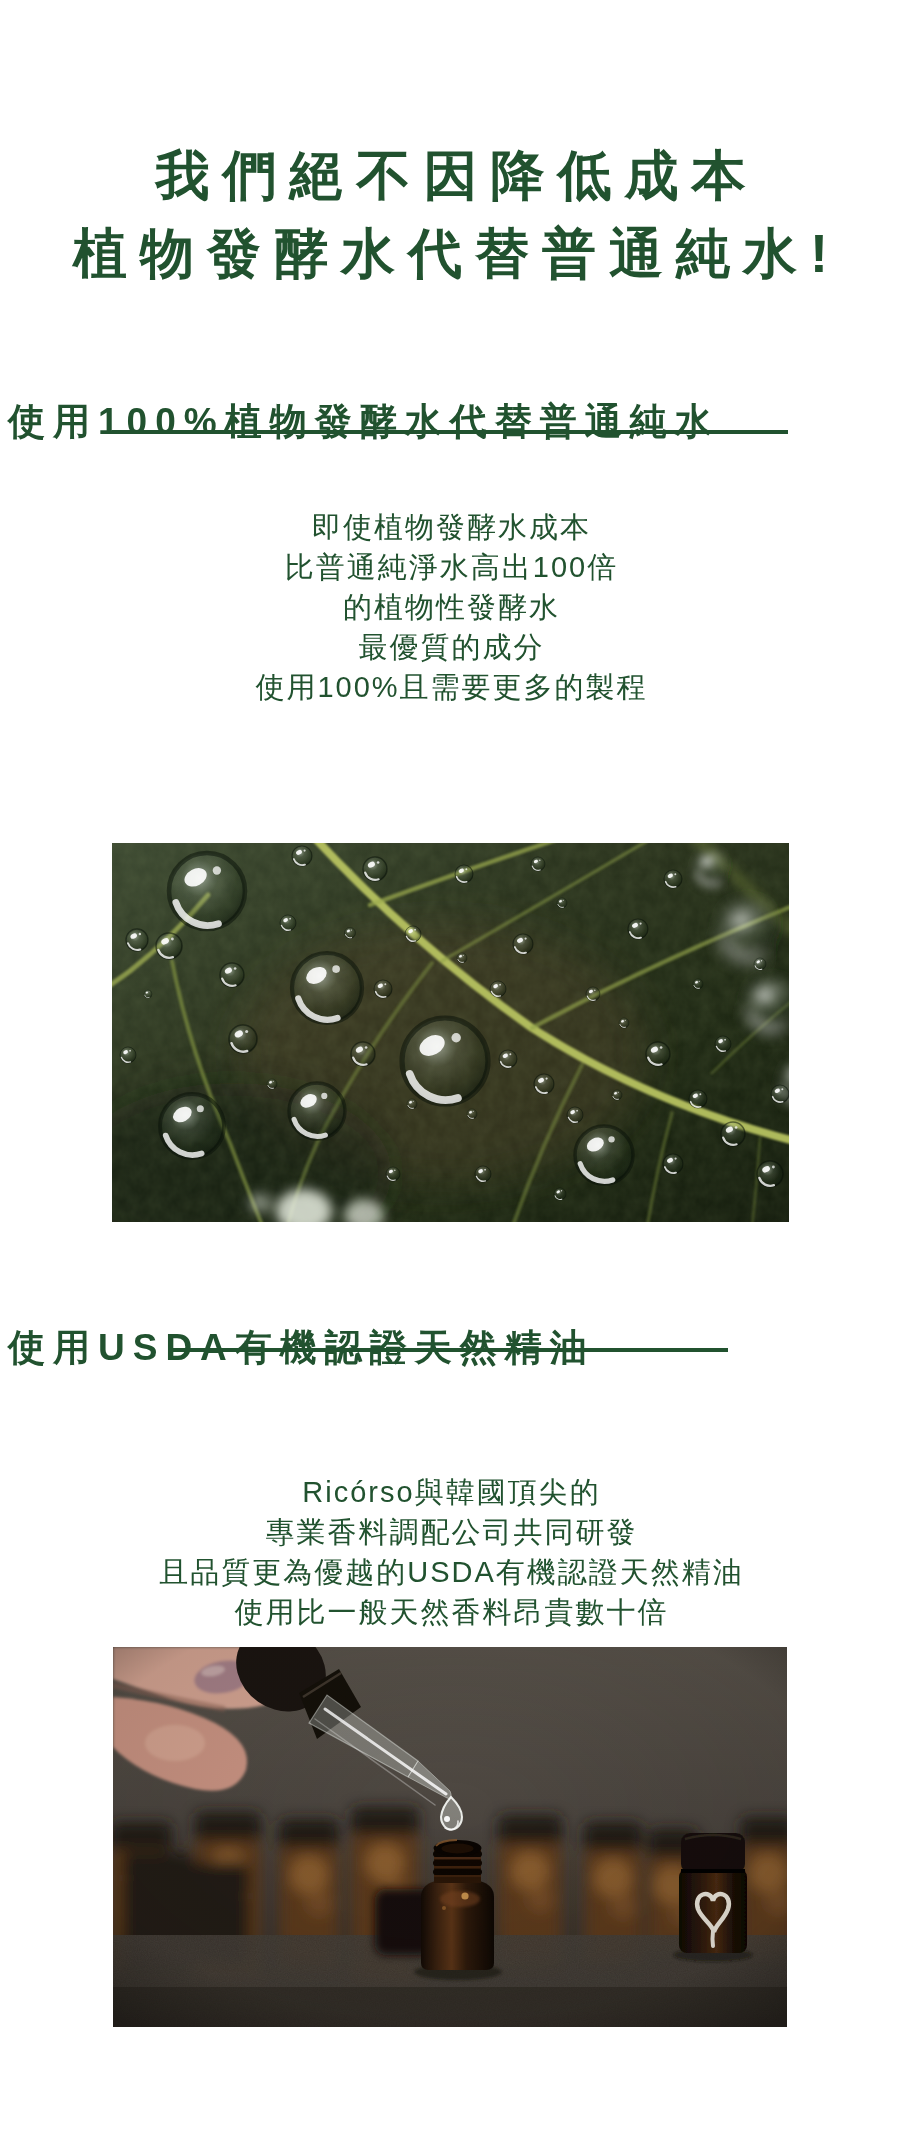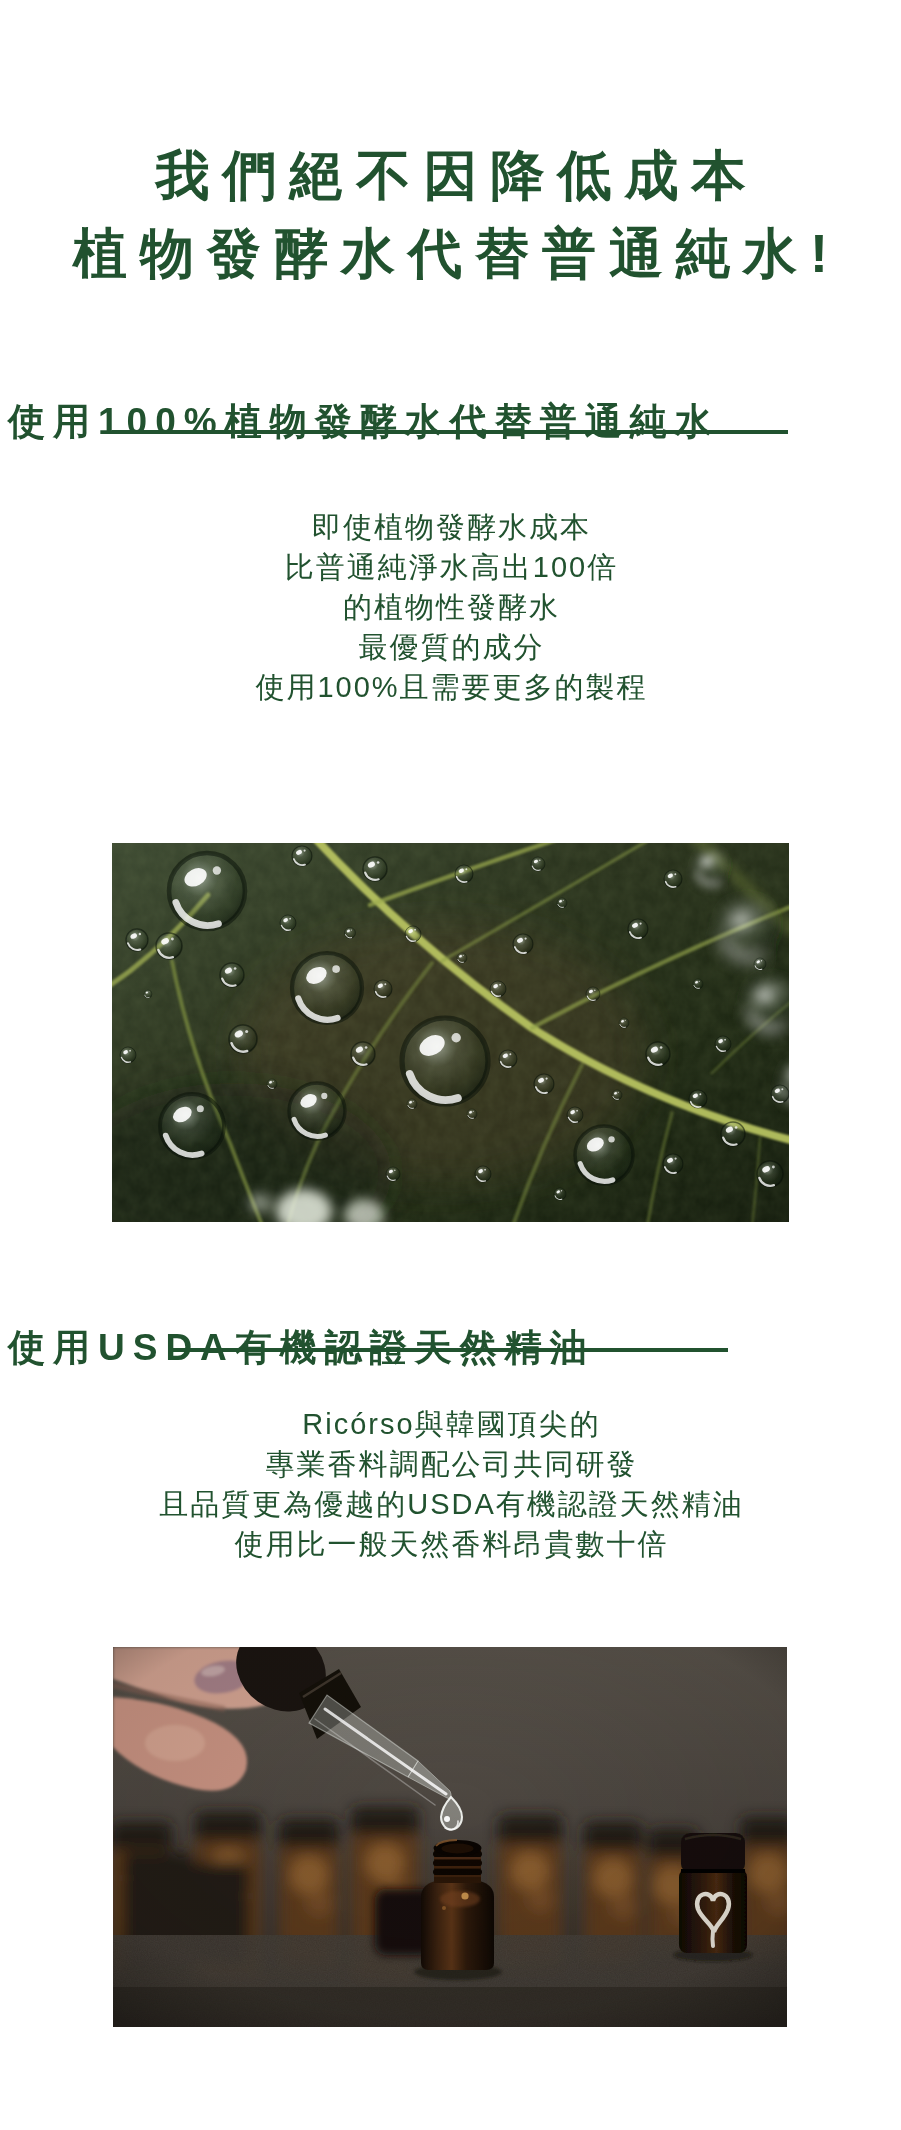--- a/index.html
+++ b/index.html
@@ -23,21 +23,21 @@
     position:absolute;height:4px;background:#21522f;border:none;margin:0;padding:0;
   }
   .underline-1{top:426px;left:112px;width:676px;}
   .underline-2{top:1344px;left:172px;width:556px;}
   .body-block{
     position:absolute;left:0;width:100%;text-align:center;
     font-size:29px;line-height:40px;font-weight:500;
     letter-spacing:2px;text-indent:2px;color:#21522f;
   }
   .body-1{top:503px;}
-  .body-2{top:1400px;}
+  .body-2{top:1468px;}
   .photo{position:absolute;display:block;}
   .photo-leaf{left:112px;top:839px;}
   .photo-dropper{left:113px;top:1643px;}
 </style>
 </head>
 <body>
 
 <div class="page">
 
   <h1 class="main-title">

